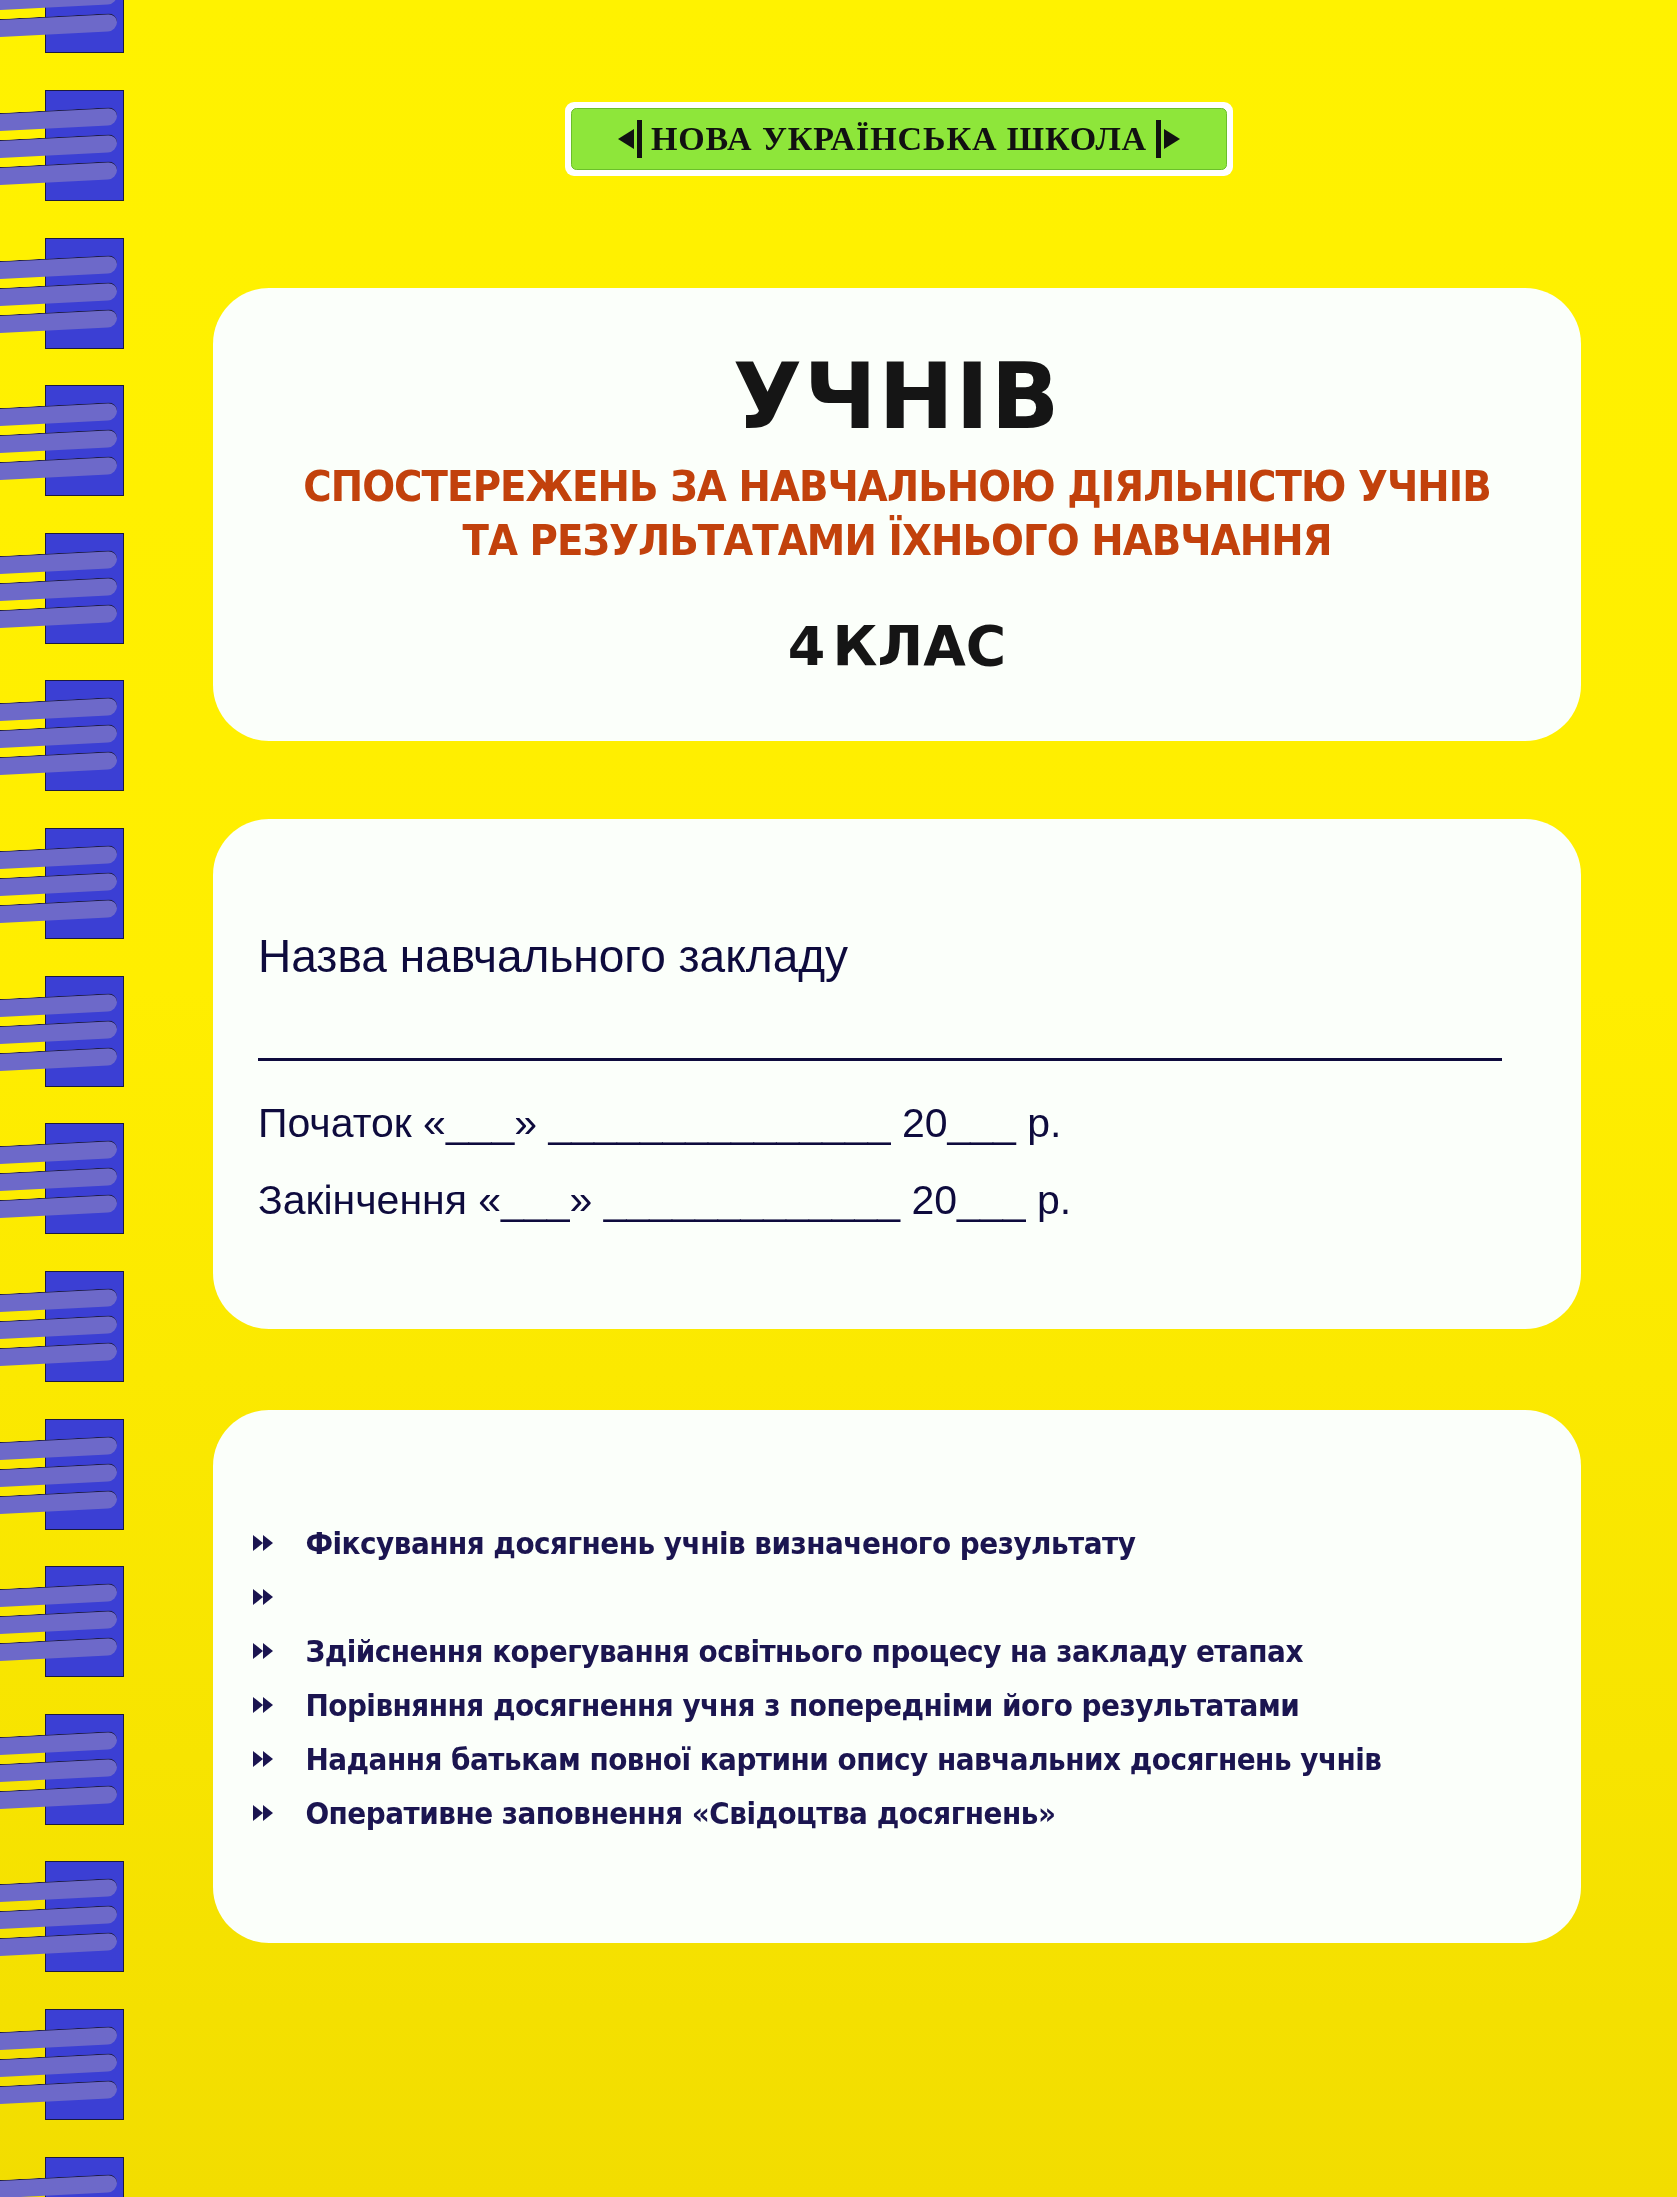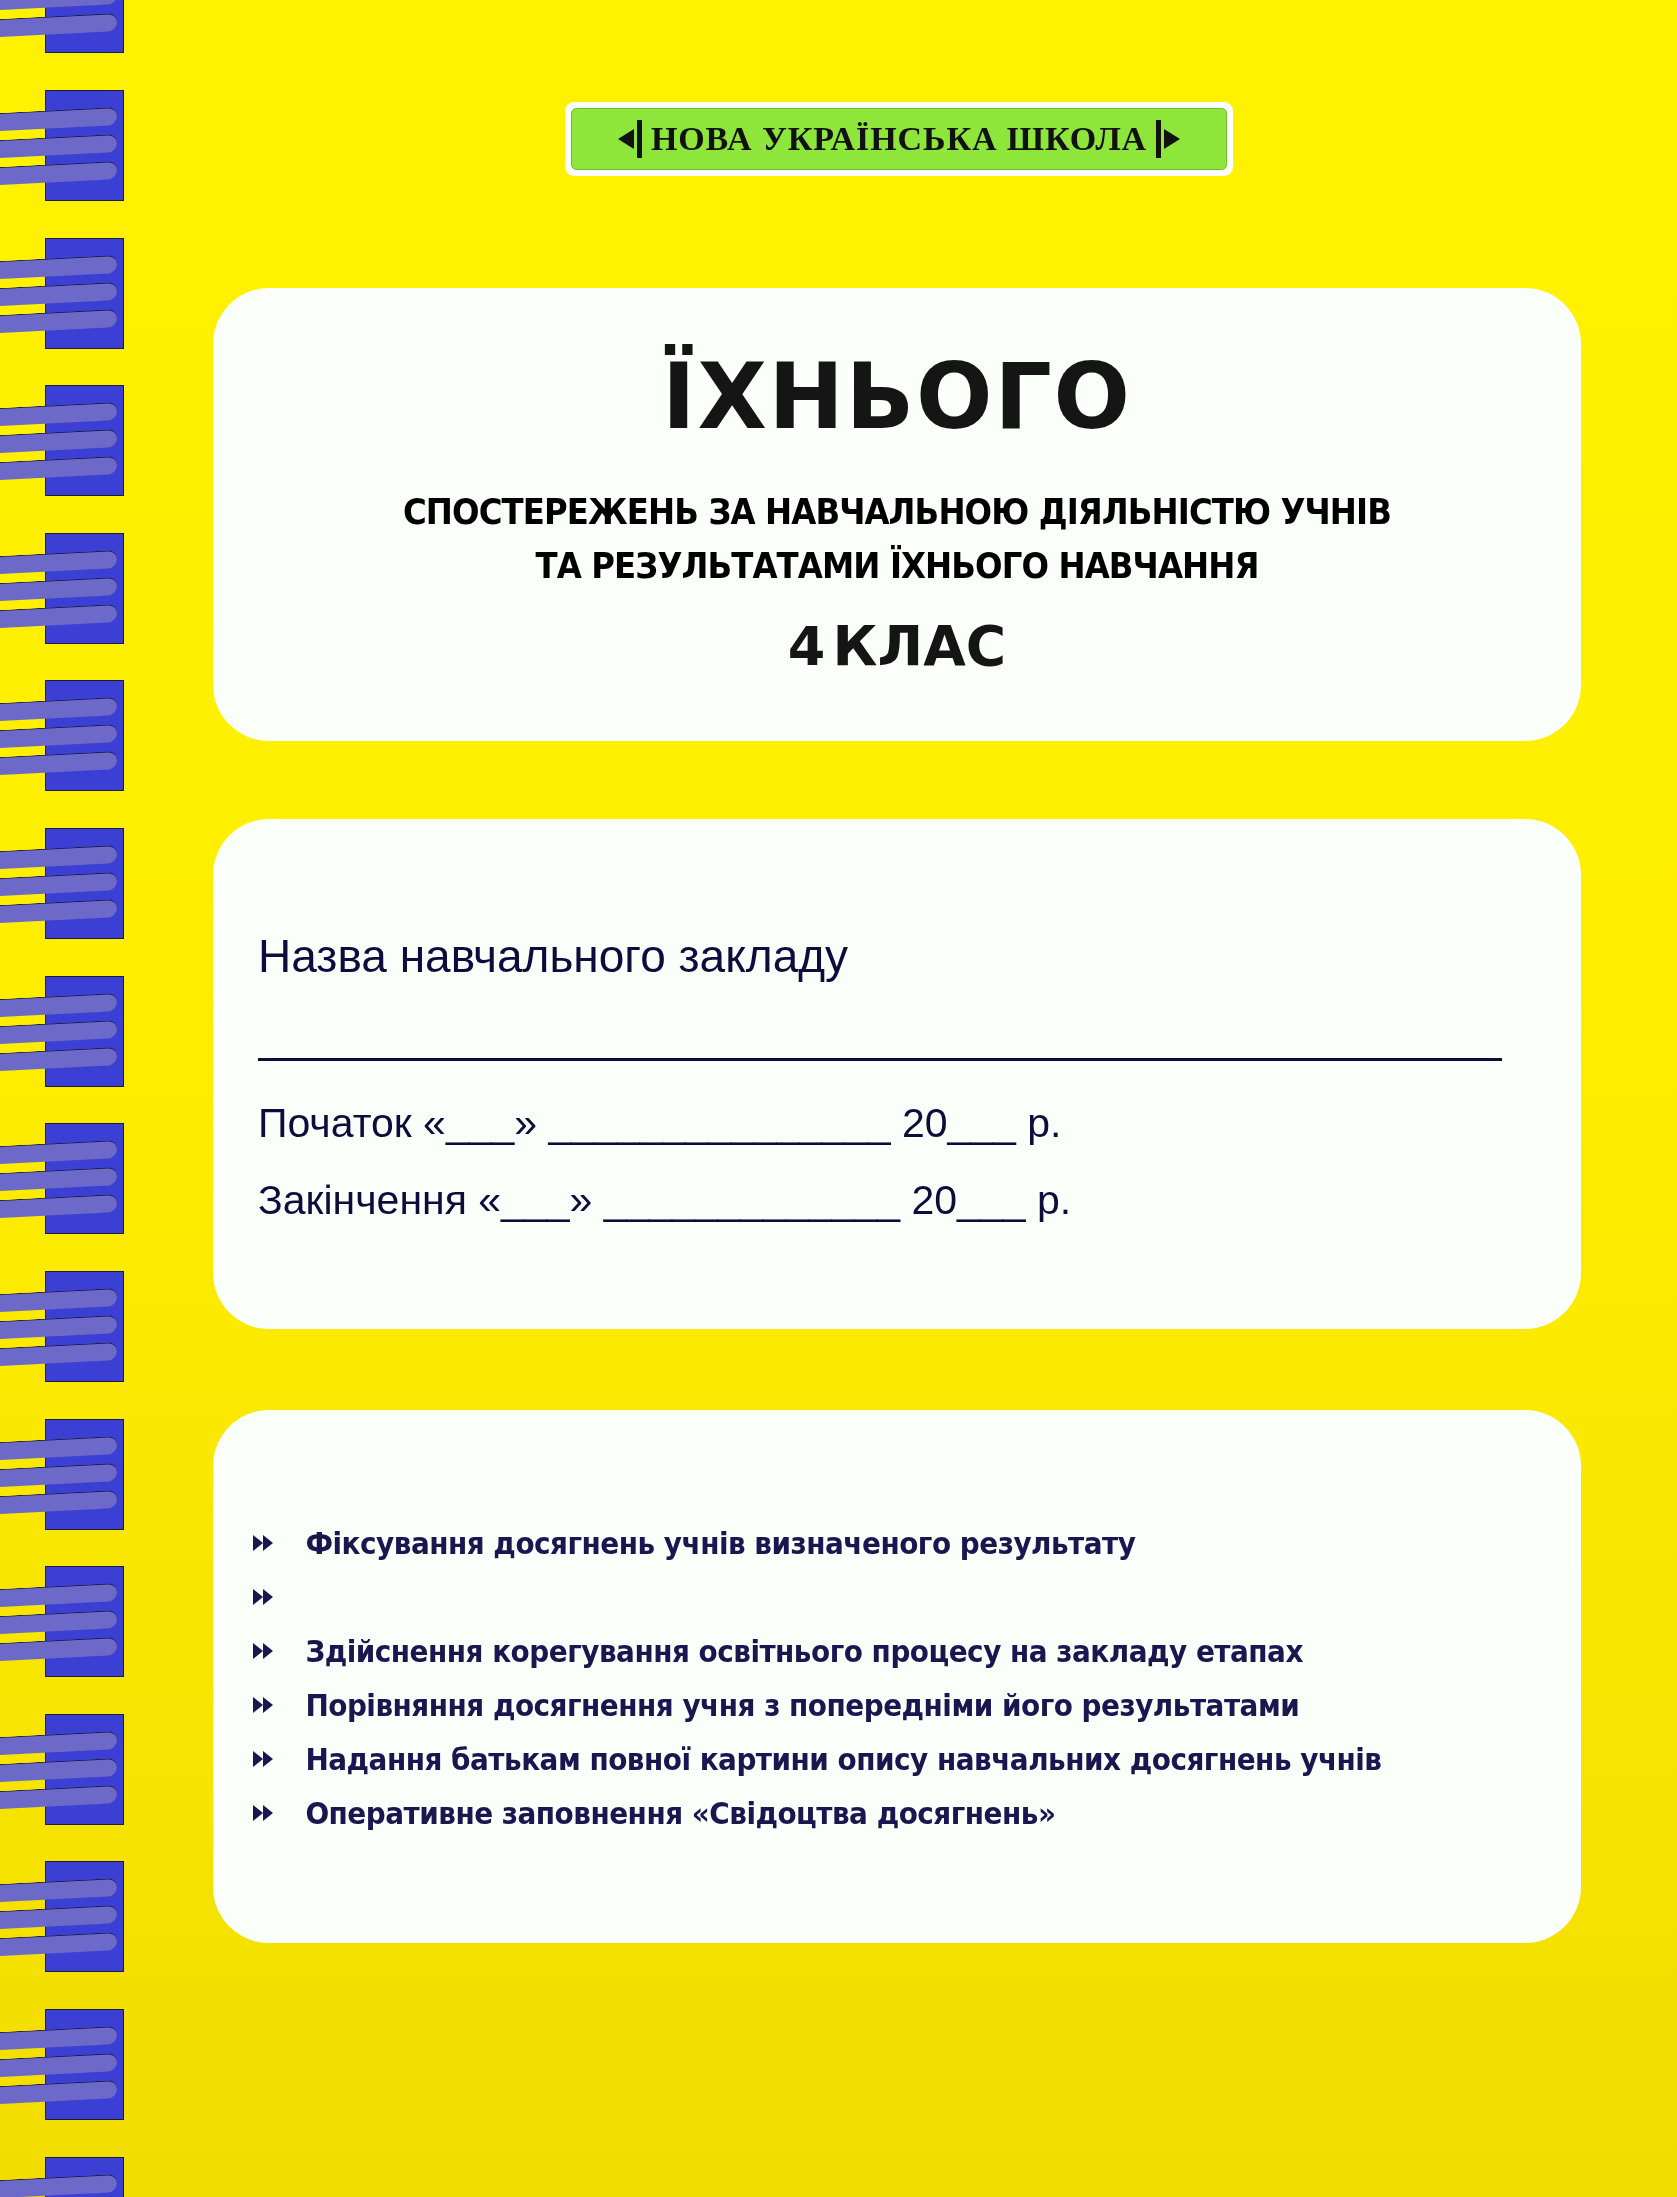--- a/index.html
+++ b/index.html
@@ -47,24 +47,23 @@
   .panel-2 { top: 819px; height: 510px; }
   .panel-3 { top: 1410px; height: 533px; }
 
   .title {
     position: absolute; left: 0; right: 0; top: 56px; text-align: center;
     font-size: 90px; font-weight: bold; color: #151515; letter-spacing: 1.8px;
     font-family: "DejaVu Sans", sans-serif;
   }
   .subtitle {
     position: absolute; left: 0; right: 0; text-align: center;
-    font-size: 36px; font-weight: bold; color: #000000;
+    font-size: 43px; font-weight: bold; color: #c2410c;
     font-family: "DejaVu Sans Condensed", "DejaVu Sans", sans-serif;
     letter-spacing: -0.9px;
-    margin-top: 30px;
   }
   .sub-1 { top: 173px; }
   .sub-2 { top: 227px; }
   .grade {
     position: absolute; left: 0; right: 0; top: 326px; text-align: center;
     font-weight: bold; color: #151515; font-family: "DejaVu Sans", sans-serif;
   }
   .grade-num { font-size: 54px; }
   .grade-word { font-size: 55px; margin-left: 7.2px; }
 
@@ -191,21 +190,21 @@
     </div>
     <span class="banner-text">НОВА УКРАЇНСЬКА ШКОЛА</span>
     <div class="banner-arrow">
       <div class="vbar"></div>
         <div class="tri-right"></div>
     </div>
   </div>
 </div>
 
 <div class="panel panel-1">
-  <div class="title">ЇХНЬОГО</div>
+  <div class="title">УЧНІВ</div>
   <div class="subtitle sub-1">СПОСТЕРЕЖЕНЬ ЗА НАВЧАЛЬНОЮ ДІЯЛЬНІСТЮ УЧНІВ</div>
   <div class="subtitle sub-2">ТА РЕЗУЛЬТАТАМИ ЇХНЬОГО НАВЧАННЯ</div>
   <div class="grade">
     <span class="grade-num">4</span><span class="grade-word">КЛАС</span>
   </div>
 </div>
 
 <div class="panel panel-2">
   <div class="p2-text inst-label">Назва навчального закладу</div>
   <div class="inst-line"></div>

